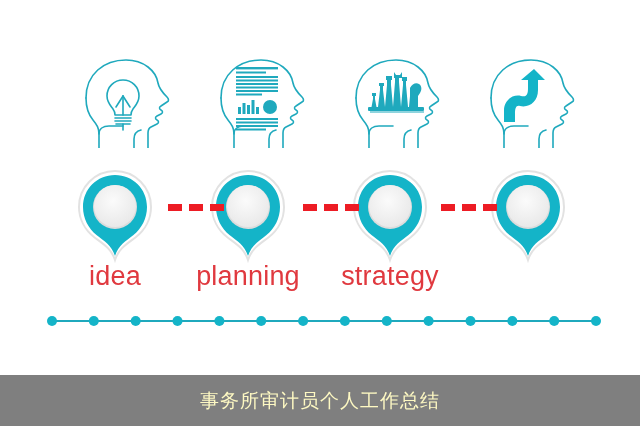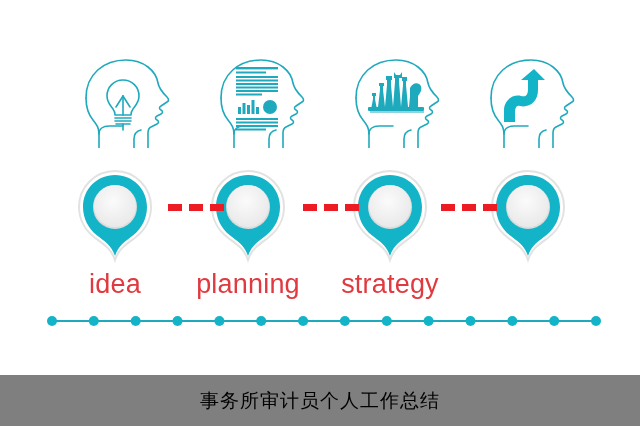--- a/index.html
+++ b/index.html
@@ -63,21 +63,21 @@
   }
   .dash {
     width: 14px;
     height: 7px;
     background: #ed1c24;
   }
 
   
   .label-row {
     position: absolute;
-    top: 267px;
+    top: 259px;
     left: 0;
     width: 513px;
     height: 38px;
   }
   .step-label {
     position: absolute;
     top: 0;
     width: 170px;
     text-align: center;
     font-family: "Liberation Sans", sans-serif;
@@ -105,21 +105,21 @@
     left: 0;
     top: 375px;
     width: 640px;
     height: 51px;
     background: #7f7f7f;
     display: flex;
     align-items: center;
     justify-content: center;
   }
   .caption-text {
-    color: #000000;
+    color: #fef9c3;
     font-family: "DejaVu Sans", sans-serif;
     font-size: 19px;
     letter-spacing: 1px;
     line-height: 51px;
   }
 </style>
 </head>
 <body>
 
 <div id="stage">

